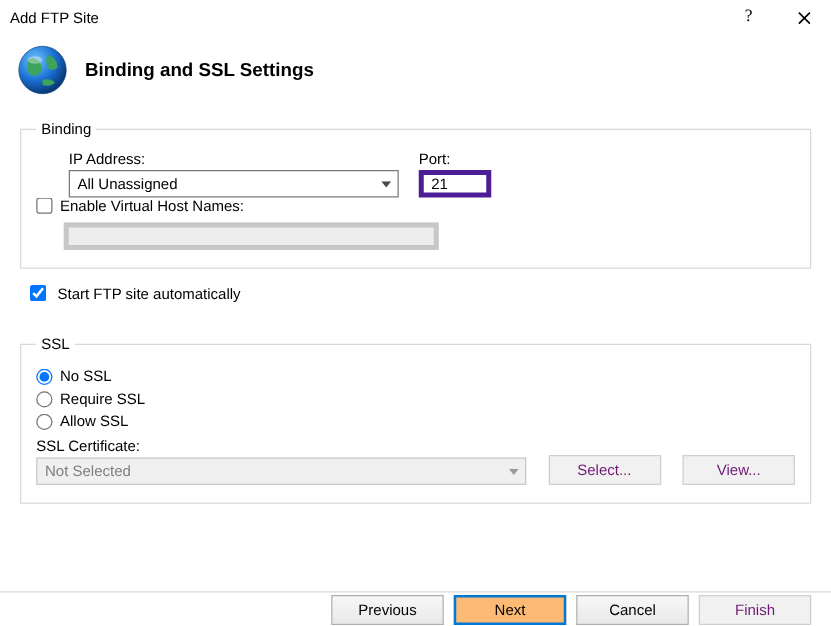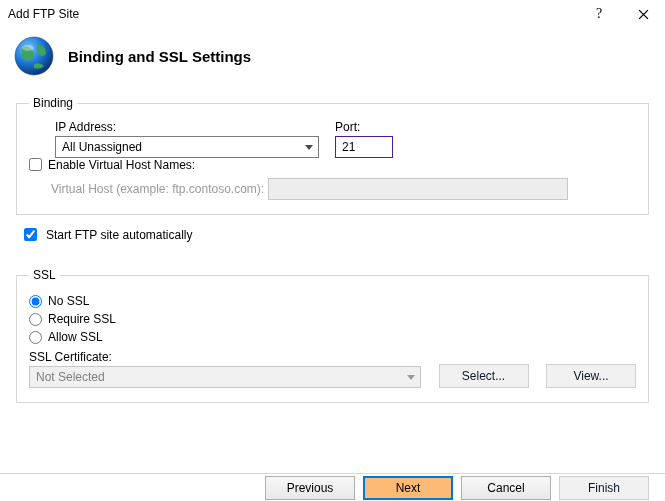--- a/index.html
+++ b/index.html
@@ -25,39 +25,39 @@
   .col { display: flex; flex-direction: column; }
 
   label.fld { font-size: 12px; margin-bottom: 2px; }
 
   .dropdown { height: 22px; border: 1px solid #7a7a7a; background: #fff; display: flex; align-items: center; position: relative; }
   .dropdown .val { flex: 1; padding: 0 6px; font-size: 12px; }
   .dropdown .arrow { width: 18px; display: flex; align-items: center; justify-content: center; color: #4a4a4a; }
   .dropdown.disabled { border-color: #c7c7c7; background: #f0f0f0; }
   .dropdown.disabled .arrow { color: #9a9a9a; }
 
-  input[type=text].tbox { height: 22px; border: 1px solid #4c1d95; padding: 0 6px; font-size: 12px; background: #fff; }
+  input[type=text].tbox { height: 22px; border: 4px solid #4c1d95; padding: 0 6px; font-size: 12px; background: #fff; }
   input[type=text].tbox:disabled { background: #ededed; border-color: #c7c7c7; }
 
   .chk { display: flex; align-items: flex-start; gap: 6px; }
   .chk input[type=checkbox] { width: 13px; height: 13px; margin: 0; }
   .chk-label { font-size: 12px; }
 
   .sub { margin-left: 22px; margin-top: 6px; }
   .sub .fld { color: #9a9a9a; }
 
   .standalone-chk { display: flex; align-items: center; gap: 6px; margin: 4px 0 24px 4px; }
 
   .radio { display: flex; align-items: center; gap: 6px; margin: 4px 0; }
   .radio input[type=radio] { width: 13px; height: 13px; margin: 0; }
 
   .ssl-cert-row { display: flex; align-items: flex-end; gap: 10px; margin-top: 6px; justify-content: space-between; }
 
   .btn-std { height: 24px; width: 90px; border: 1px solid #adadad; background: linear-gradient(#f8f8f8,#e8e8e8); font-size: 12px; display: inline-flex; align-items: center; justify-content: center; cursor: pointer; }
-  .btn-std:disabled, .btn-std.disabled { color: #0f172a; background: #f1f1f1; border-color: #cfcfcf; cursor: default; }
+  .btn-std:disabled, .btn-std.disabled { color: #701a75; background: #f1f1f1; border-color: #cfcfcf; cursor: default; }
   .btn-std.primary { border: 2px solid #0078d7; background: #fdba74; }
 
   .footer { position: absolute; bottom: 0; left: 0; right: 0; height: 28px; border-top: 1px solid #d8d8d8; display: flex; align-items: center; justify-content: flex-end; padding: 12px 16px; gap: 8px; }
 </style>
 </head>
 <body>
 
 <div class="titlebar">
   <div class="title">Add FTP Site</div>
   <div class="btn help">?</div>
@@ -108,21 +108,20 @@
         <label class="fld">Port:</label>
         <input type="text" class="tbox" value="21" style="">
       </div>
     </div>
 
     <div class="chk">
       <input type="checkbox" style="">
       <span class="chk-label">Enable Virtual Host Names:</span>
     </div>
     <div class="sub">
-      <label class="fld">Virtual Host (example: ftp.contoso.com):</label>
       <input type="text" class="tbox" style="width: 300px;" disabled="" value="">
     </div>
   </fieldset>
 
   <div class="standalone-chk">
     <input type="checkbox" checked="" style="">
     <span class="chk-label">Start FTP site automatically</span>
   </div>
 
   <fieldset>

